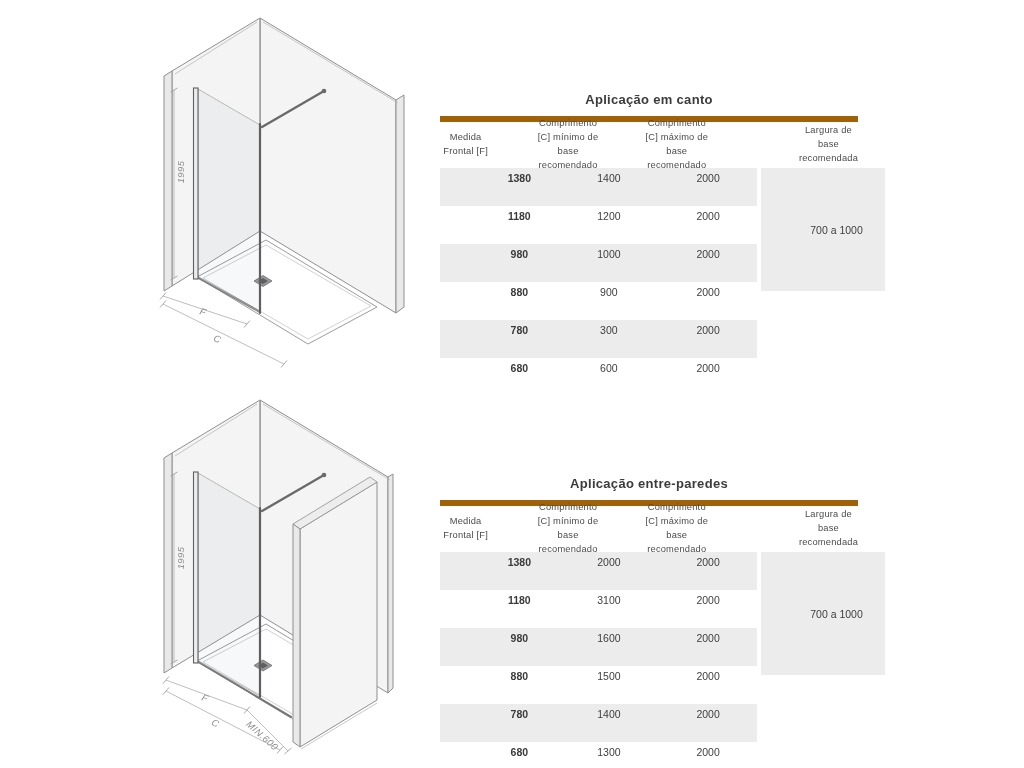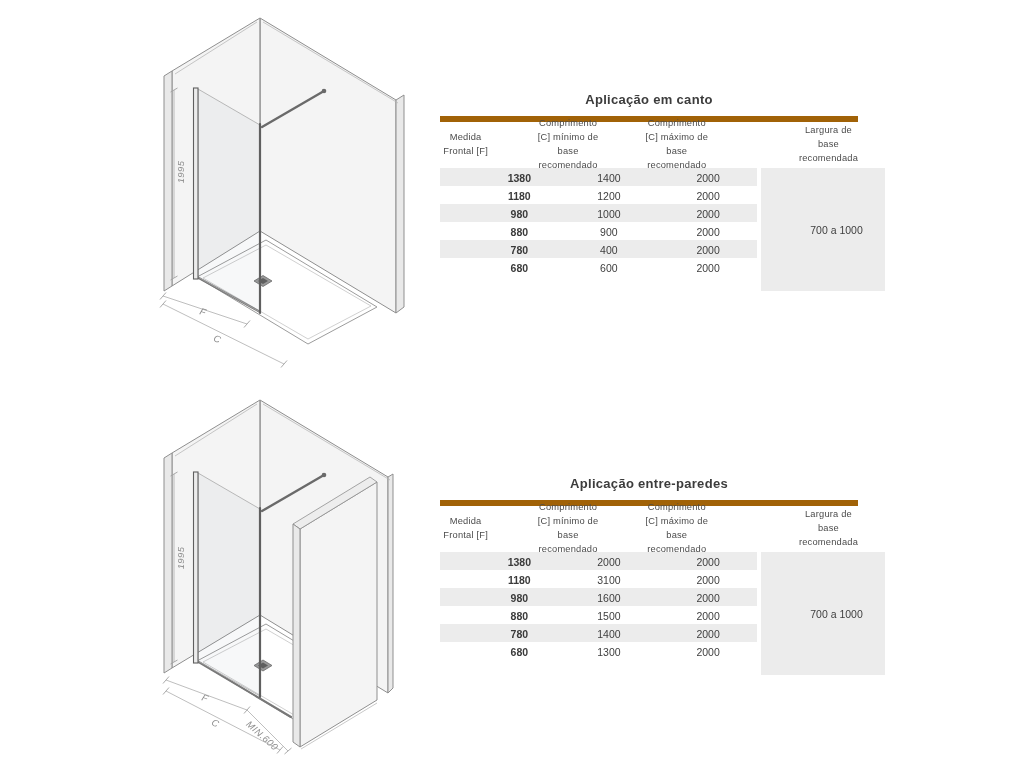--- a/index.html
+++ b/index.html
@@ -18,21 +18,21 @@
     display:flex;align-items:center;height:46px;
     font-size:9.3px;color:#4b4b4b;letter-spacing:0.2px;line-height:1.5;text-align:center;gap:44px;
   }
   .tbl-header .hc1{width:90px;}
   .tbl-header .hc2{width:115px;}
   .tbl-header .hc3{width:112px;}
   .tbl-header .hgap{width:4px;}
   .tbl-header .hc4{width:97px;}
   .tbl-body{position:relative;}
   .tbl-rows{width:317px;}
-  .tbl-row{display:flex;height:18px;line-height:20.5px;font-size:10.5px;text-align:center;padding-left:40px;}
+  .tbl-row{display:flex;height:38px;line-height:20.5px;font-size:10.5px;text-align:center;padding-left:40px;}
   .tbl-row:nth-child(odd){background:#ececec;}
   .tbl-row .c1{width:90px;font-weight:bold;color:#3a3a3a;}
   .tbl-row .c2{width:115px;}
   .tbl-row .c3{width:112px;}
   .merged-cell{
     position:absolute;left:321px;top:0;width:97px;height:123px;background:#ececec;
     display:flex;align-items:center;justify-content:center;font-size:10.5px;color:#3e3e3e;padding-left:27px;
   }
   svg .wline{stroke:#8f8f8f;stroke-width:1;stroke-linejoin:round;}
   svg .face{fill:#f4f4f4;}
@@ -127,21 +127,21 @@
           <span class="c2">1000</span>
           <span class="c3">2000</span>
         </div>
         <div class="tbl-row">
           <span class="c1">880</span>
           <span class="c2">900</span>
           <span class="c3">2000</span>
         </div>
         <div class="tbl-row">
           <span class="c1">780</span>
-          <span class="c2">400</span>
+          <span class="c2">300</span>
           <span class="c3">2000</span>
         </div>
         <div class="tbl-row">
           <span class="c1">680</span>
           <span class="c2">600</span>
           <span class="c3">2000</span>
         </div>
       </div>
       <div class="merged-cell">700 a 1000</div>
     </div>

